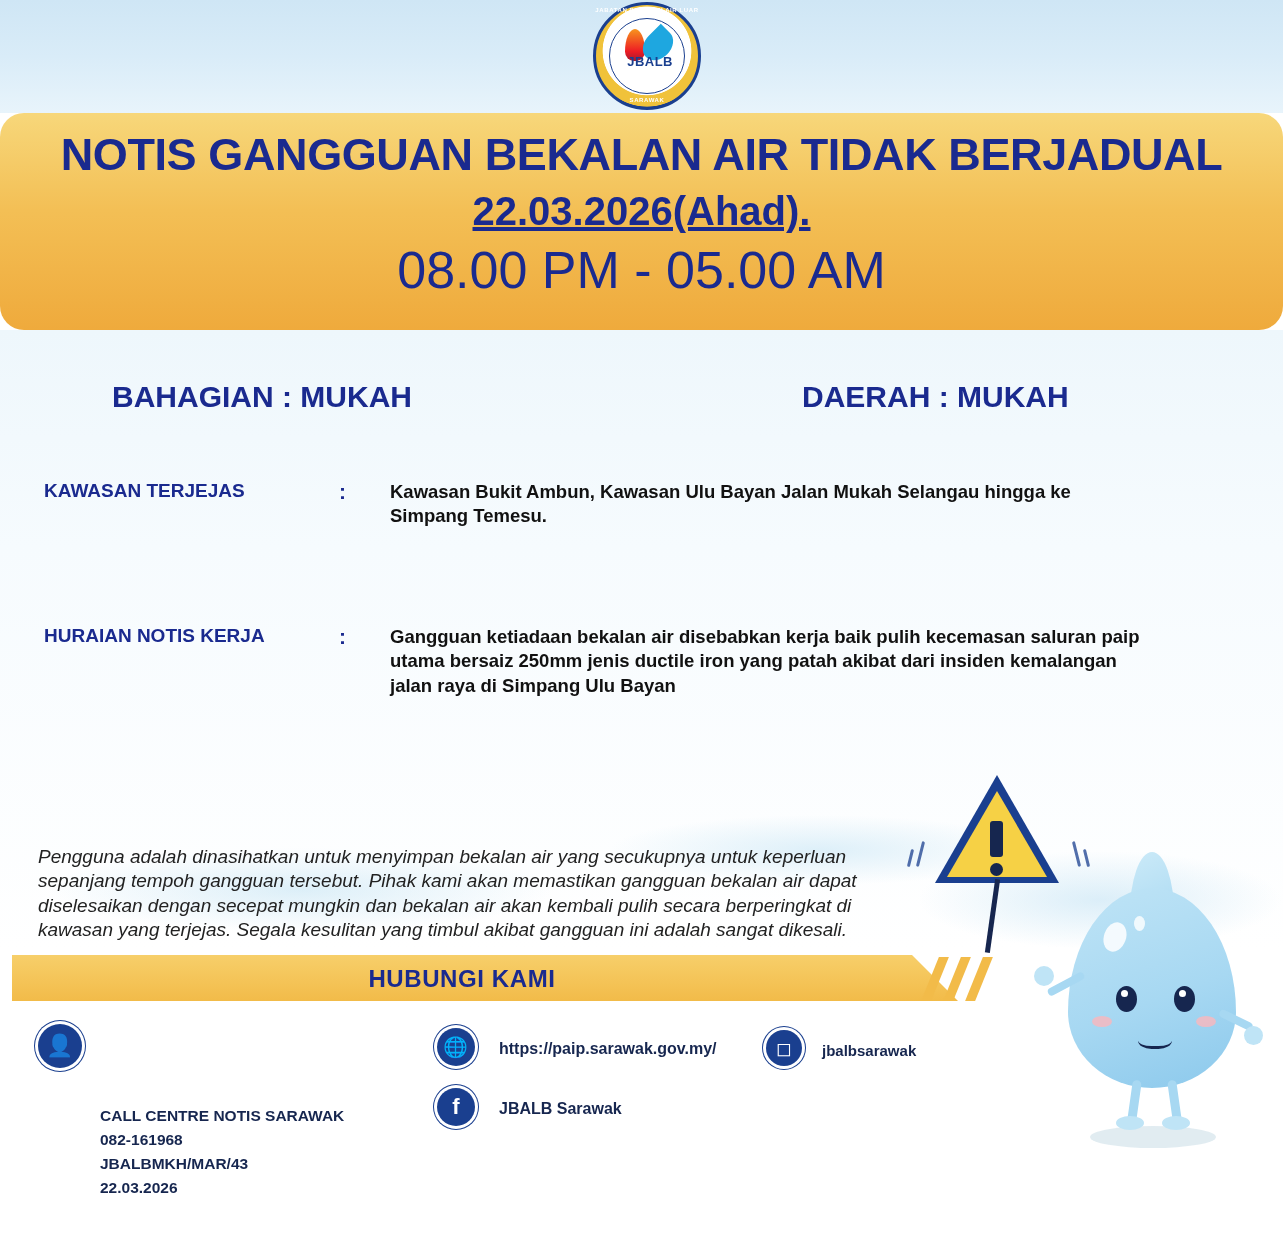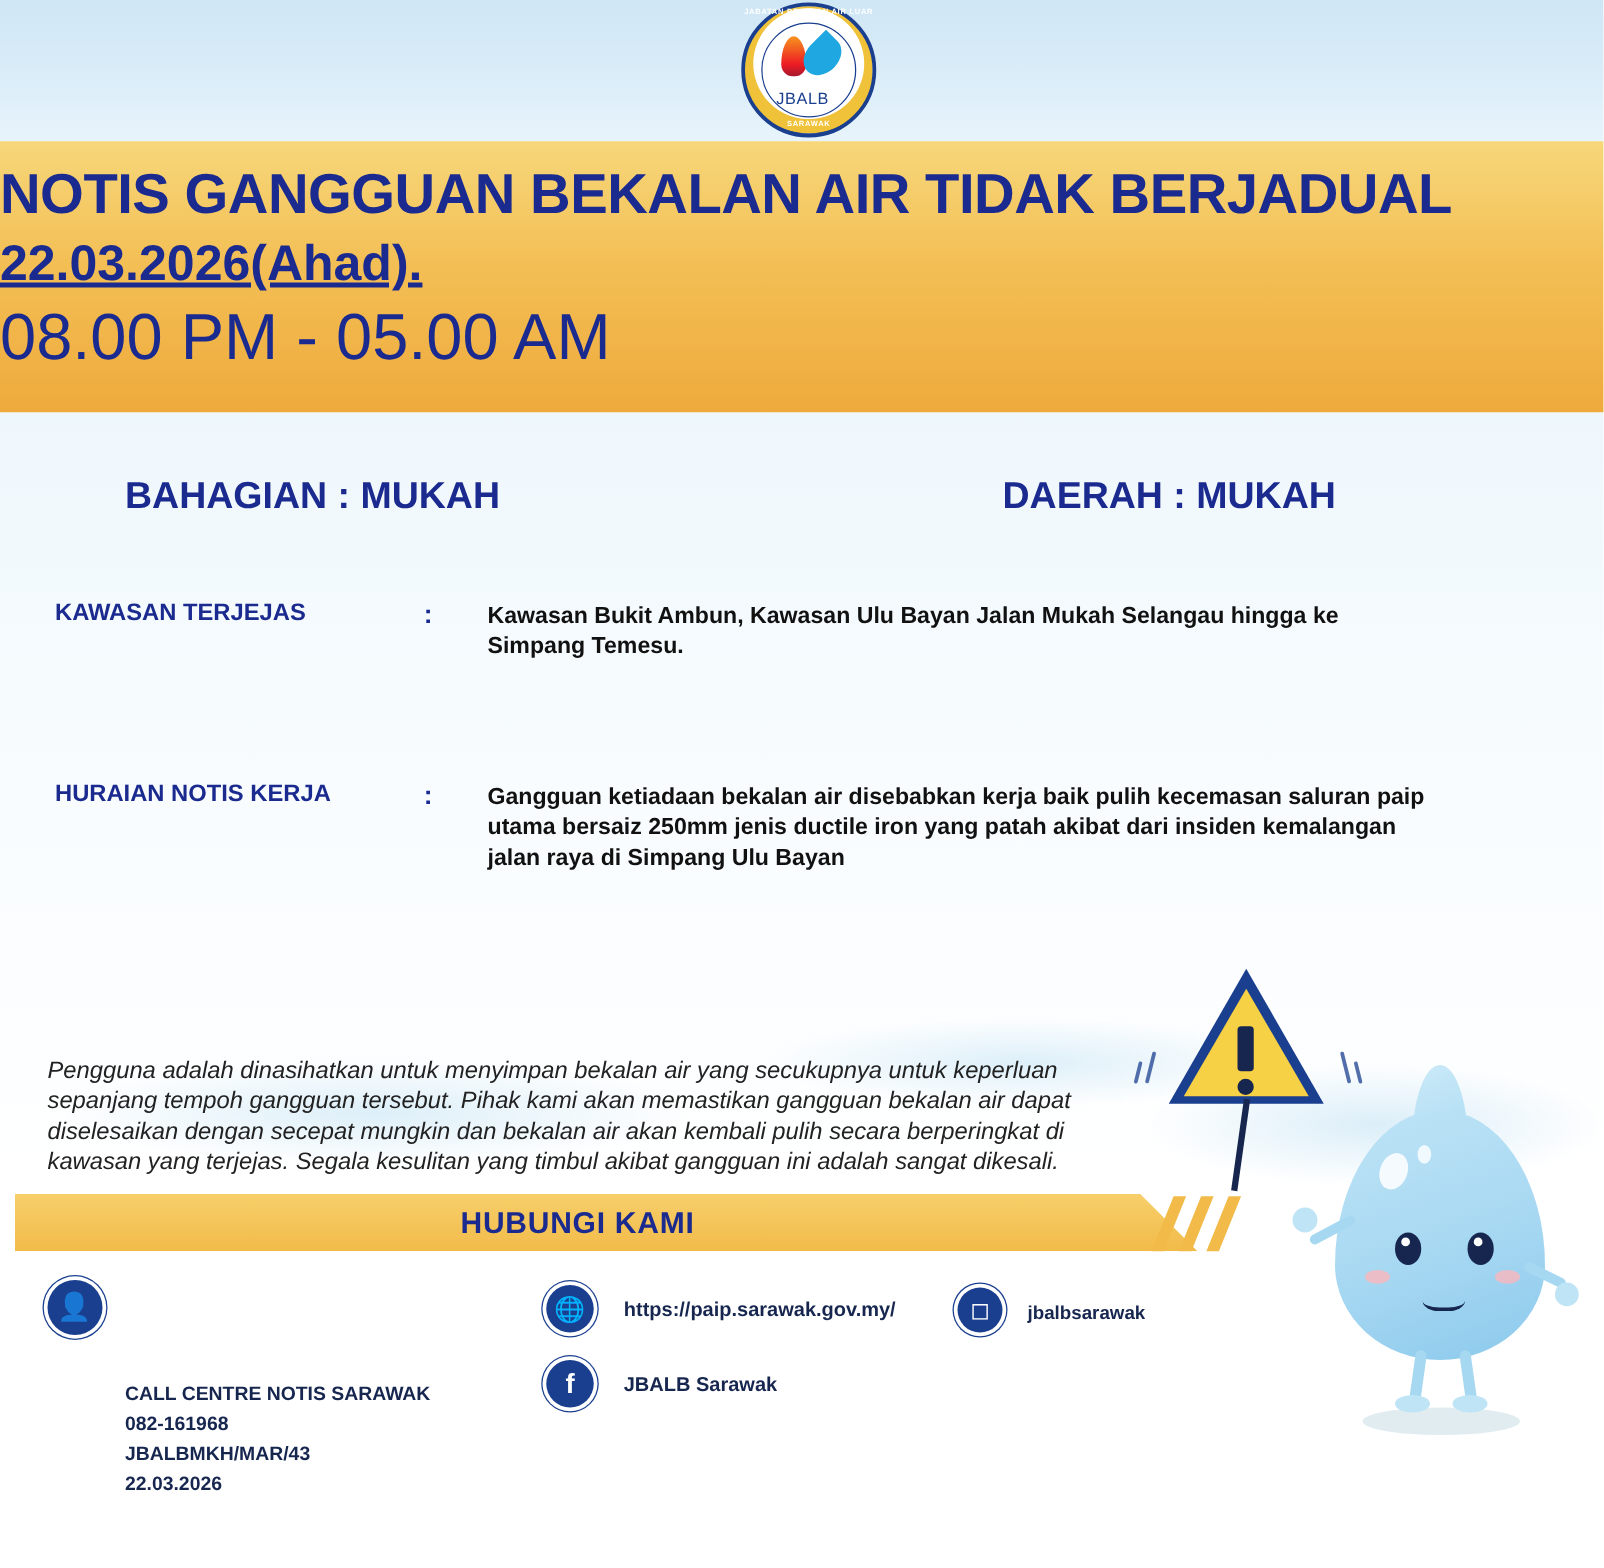--- a/index.html
+++ b/index.html
@@ -65,25 +65,25 @@
   }
   .logo-flame {
     position: absolute;
     left: 32px; top: 27px;
     width: 20px; height: 32px;
     background: linear-gradient(180deg, #f7941e 0%, #ed1c24 70%, #a6192e 100%);
     border-radius: 50% 50% 45% 45% / 70% 70% 30% 30%;
   }
   .logo-text {
     position: absolute;
-    left: 28px; top: 69px;
+    left: 28px; top: 52px;
     width: 52px;
-    text-align: left;
+    text-align: right;
     font-size: 13px;
-    font-weight: normal;
+    font-weight: bold;
     color: #1a3f8f;
     letter-spacing: .5px;
   }
   .logo-arc-top, .logo-arc-bottom {
     position: absolute;
     left: 0;
     width: 108px;
     text-align: center;
     font-size: 6px;
     font-weight: bold;
@@ -93,21 +93,22 @@
   .logo-arc-top { top: 5px; }
   .logo-arc-bottom { top: 95px; }
 
   
   .title-band {
     position: absolute;
     left: 0; top: 113px;
     width: 1283px;
     height: 217px;
     background: linear-gradient(180deg, #f7d77a 0%, #f3bf55 45%, #efaa3c 100%);
-    text-align: left;
+    text-align: center;
+    border-radius: 24px;
   }
   .title-line1 {
     margin-top: 16px;
     font-size: 45px;
     font-weight: bold;
     color: #1a2a8f;
     letter-spacing: -0.4px;
   }
   .title-line2 {
     margin-top: 8px;
@@ -132,21 +133,21 @@
     background: linear-gradient(180deg, #eef7fc 0%, #f6fbfe 35%, #ffffff 100%);
   }
   .region-row {
     position: absolute;
     left: 0; top: 50px;
     width: 1283px;
     height: 46px;
   }
   .bahagian {
     position: absolute;
-    left: 100px; top: 0;
+    left: 112px; top: 0;
     font-size: 30px;
     font-weight: bold;
     color: #1a2a8f;
   }
   .daerah {
     position: absolute;
     left: 802px; top: 0;
     font-size: 30px;
     font-weight: bold;
     color: #1a2a8f;

